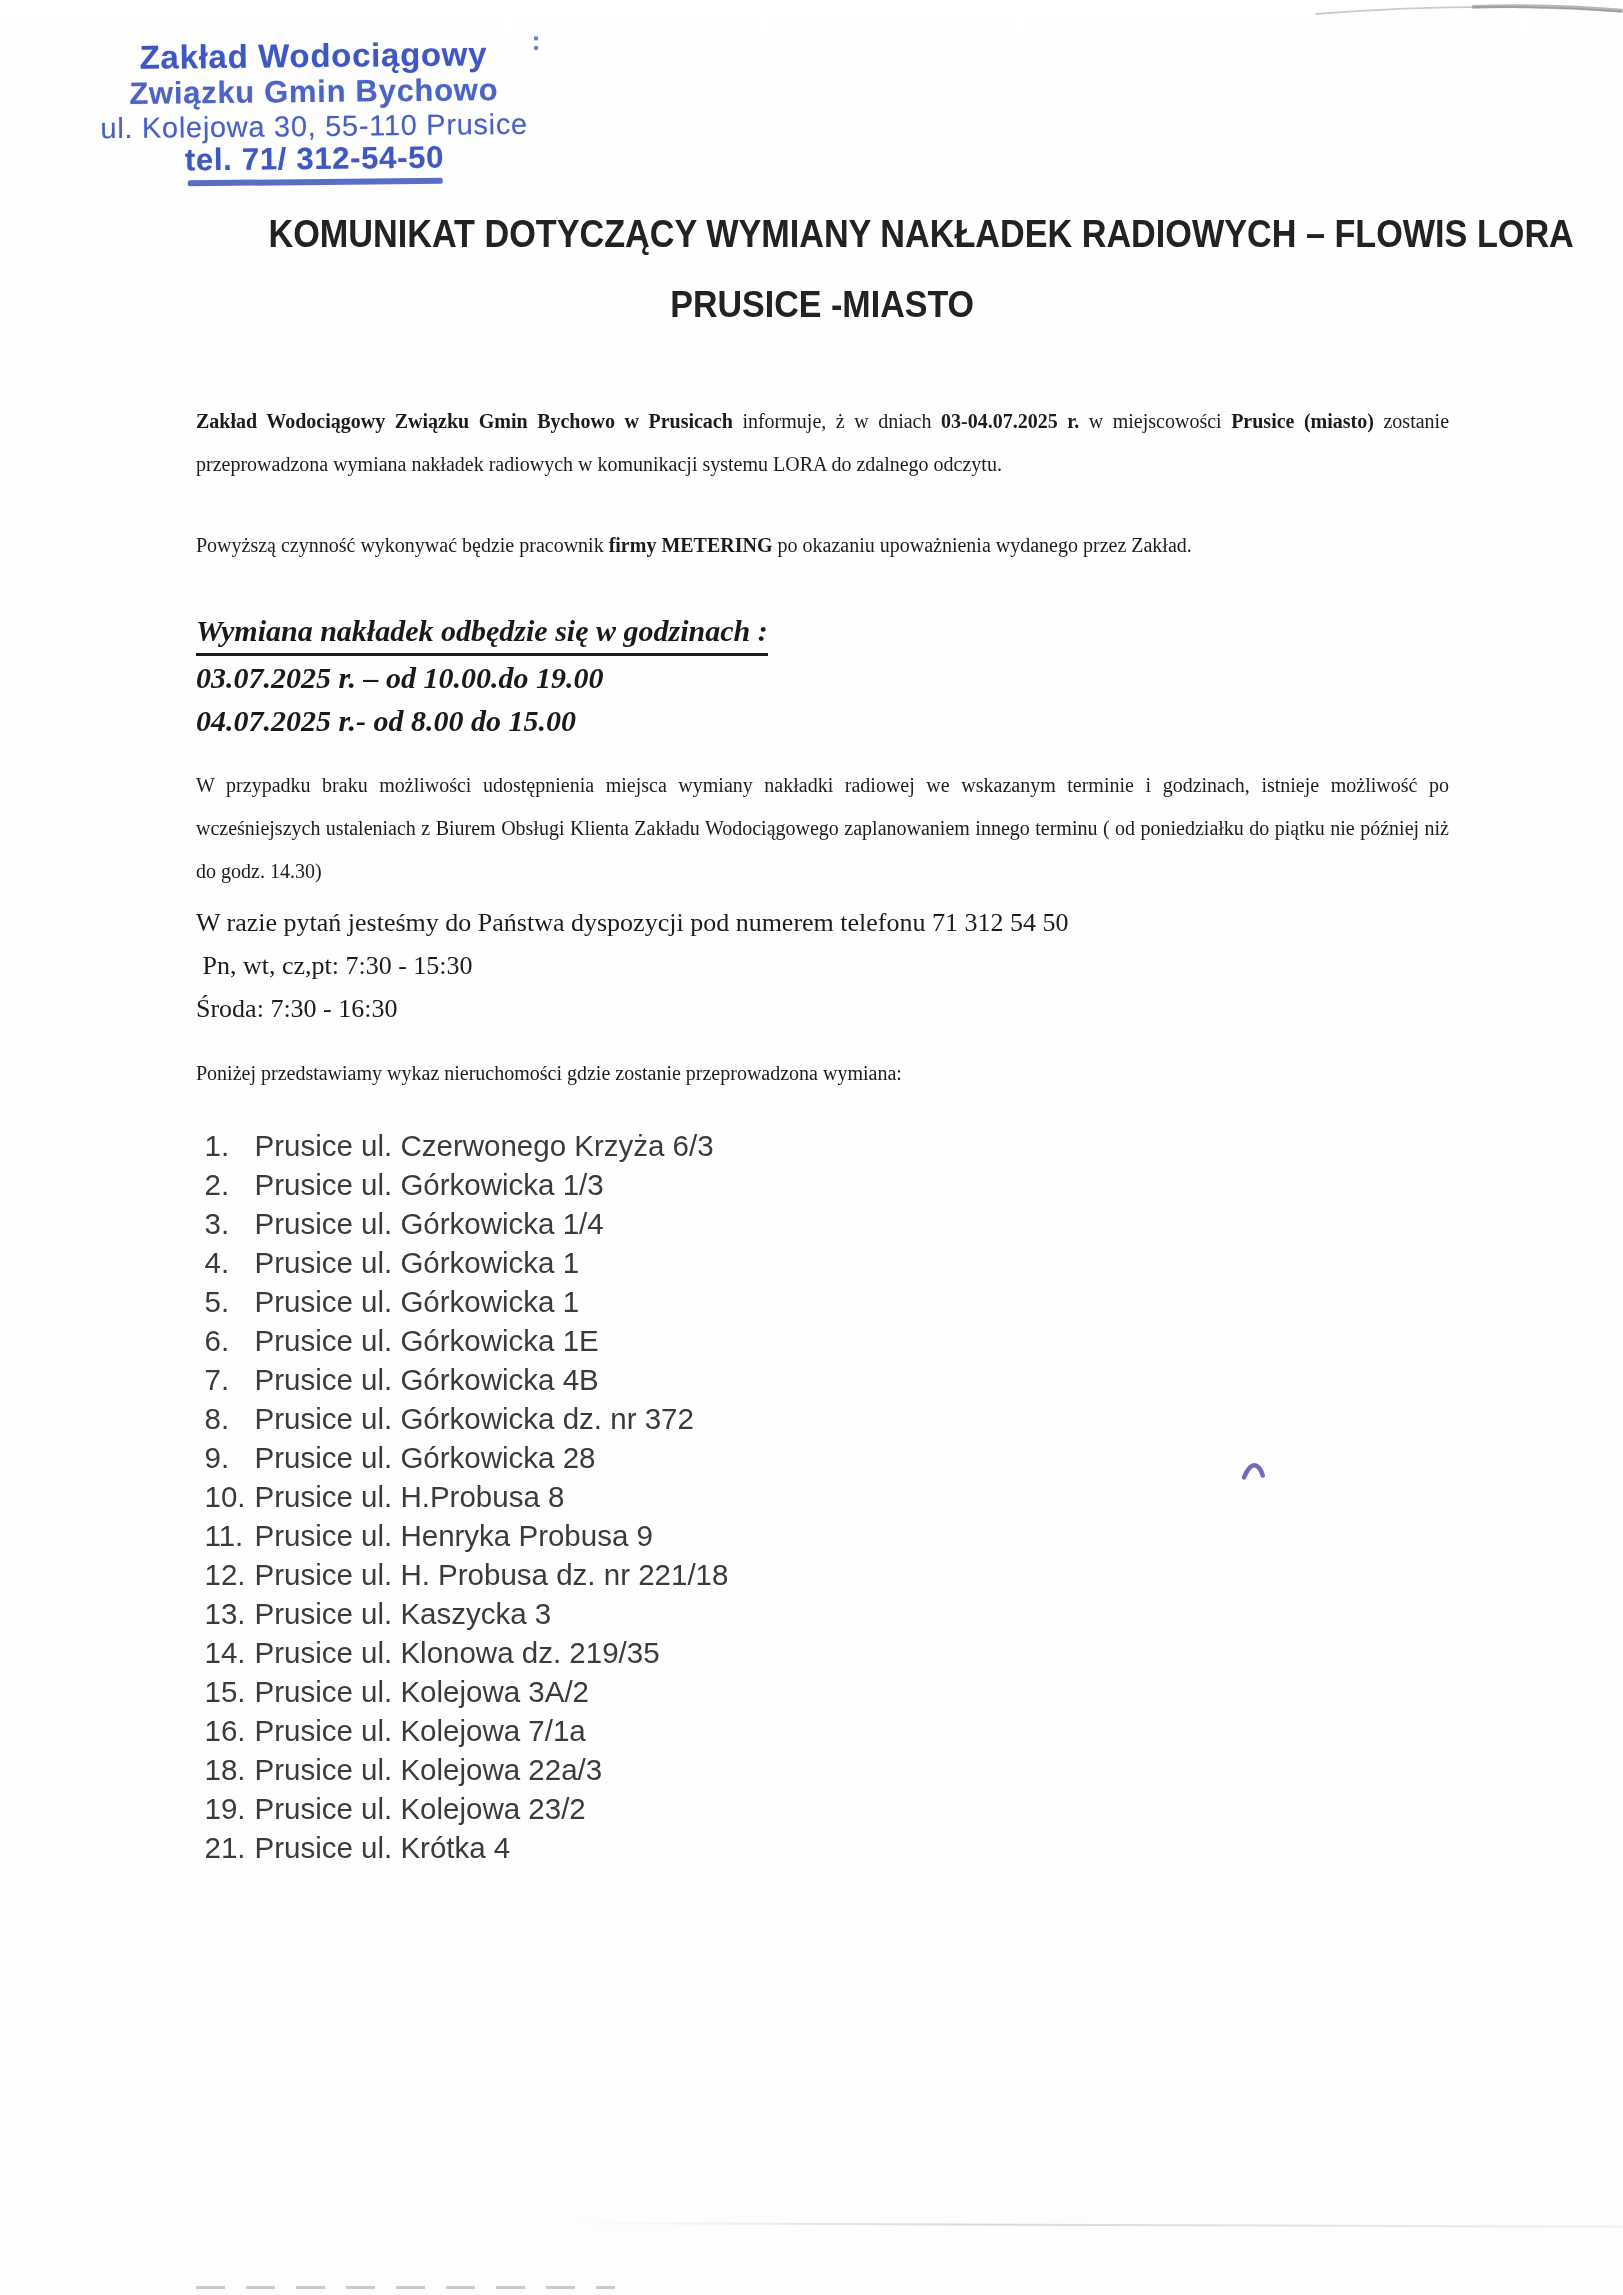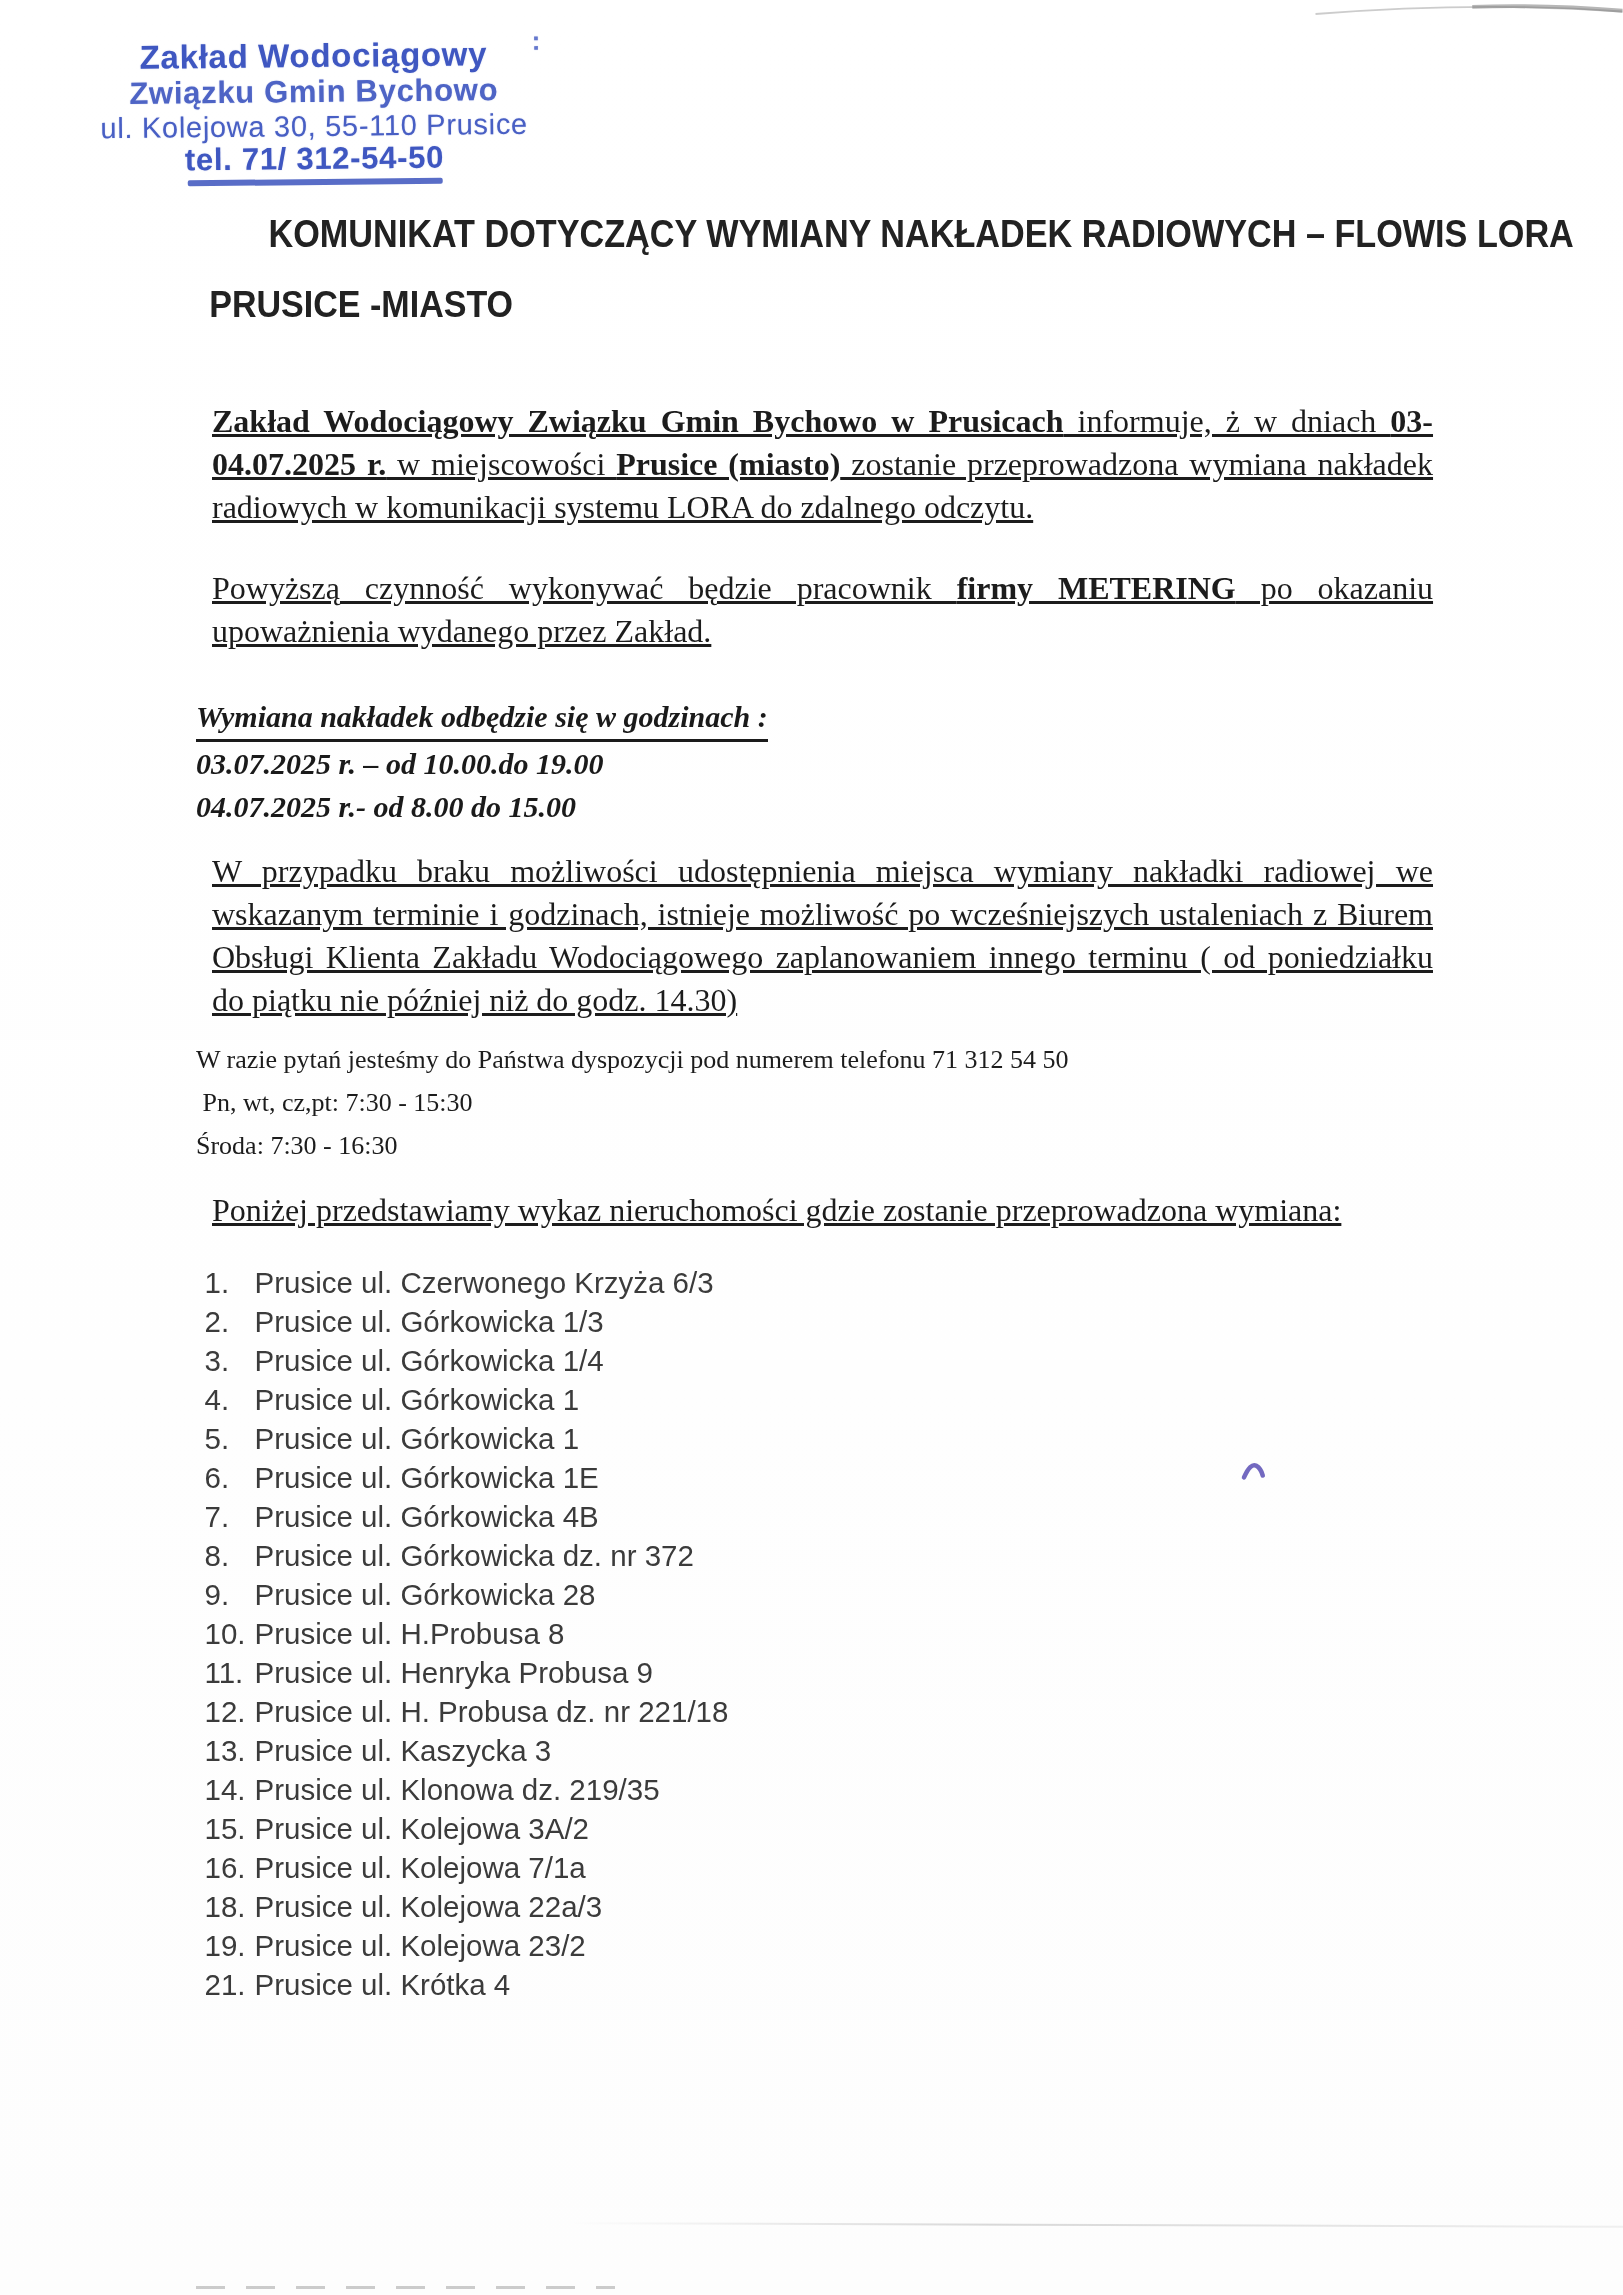--- a/index.html
+++ b/index.html
@@ -31,28 +31,28 @@
   
   .content{position:absolute;left:196px;top:0;width:1253px;}
 
   .doc-title{
     margin-top:213px;text-align:center;
     font-family:"Liberation Sans", sans-serif;font-weight:bold;
     font-size:38px;line-height:1.15;color:#222;white-space:nowrap;
   }
   .doc-title .squeeze{display:inline-block;transform:scaleX(0.9);transform-origin:center;}
   .doc-subtitle{
-    margin-top:27.5px;text-align:left;
+    margin-top:27.5px;text-align:center;
     font-family:"Liberation Sans", sans-serif;font-weight:bold;
     font-size:37px;line-height:1.15;color:#222;
   }
   .doc-subtitle .squeeze{display:inline-block;transform:scaleX(0.92);transform-origin:center;}
 
   .body-par{
-    margin:16px;font-size:32px;line-height:43px;text-align:justify;color:#1c1c1c;text-decoration:underline;
+    margin:0;font-size:20px;line-height:43px;text-align:justify;color:#1c1c1c;
   }
   .b{font-weight:bold;}
   .mt-lg{margin-top:73px;}
   .mt-md{margin-top:38px;}
   .mt-sm{margin-top:22px;}
   .mt-xs{margin-top:7.9px;}
 
   .hours{font-size:30px;line-height:43px;font-weight:bold;font-style:italic;color:#1a1a1a;margin-top:42px;}
   .hours-heading{display:inline-block;border-bottom:3.9px solid #1b1b1b;padding-bottom:1.3px;}
 

